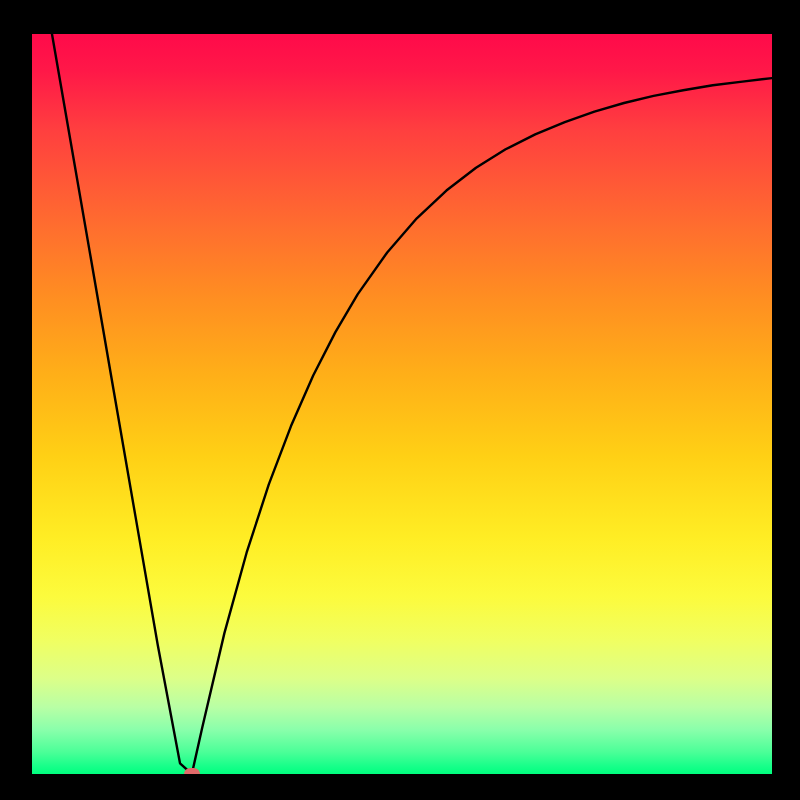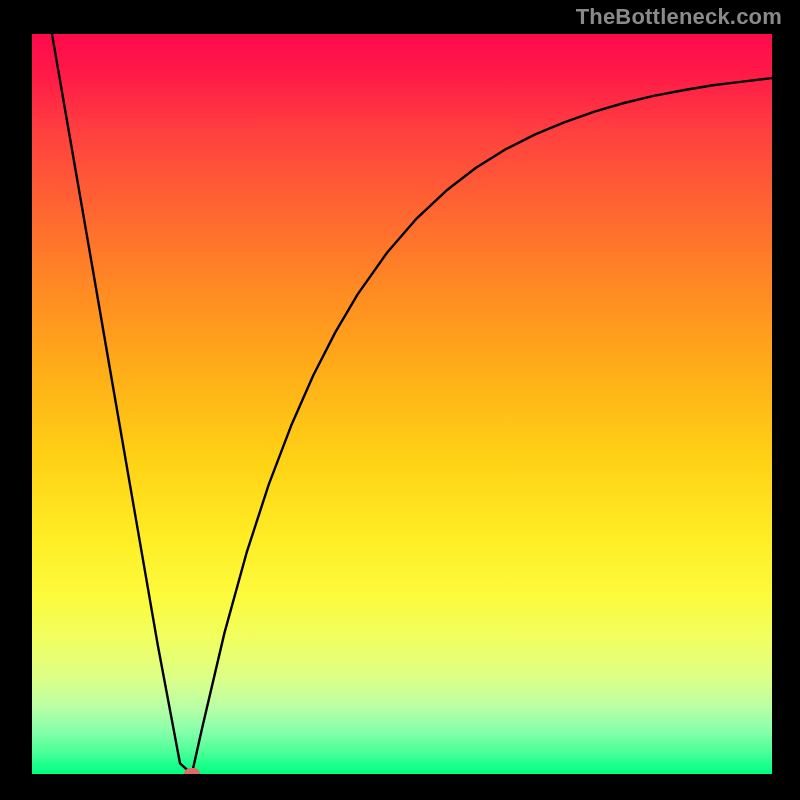--- a/index.html
+++ b/index.html
@@ -67,21 +67,20 @@
     font-size: 22px;
     font-weight: 600;
     color: #8a8a8a;
     letter-spacing: 0.2px;
   }
 </style>
 </head>
 <body>
 
 <div class="frame">
-  <div class="watermark">TheBottleneck.com</div>
   <div class="plot-area">
     <div class="gradient"></div>
     <svg class="curve-svg" viewBox="0 0 740 740" preserveAspectRatio="none">
       <path fill="none" stroke="#000" stroke-width="2.4" stroke-linejoin="round" stroke-linecap="round" d="M19.98 0.00 L37.00 98.19 L59.20 226.27 L81.40 355.06 L103.60 483.13 L125.80 611.21 L148.00 729.33 L159.84 740.00 L170.20 693.75 L192.40 599.12 L214.60 518.71 L236.80 450.40 L259.00 392.06 L281.20 341.54 L303.40 298.13 L325.60 260.42 L355.20 218.44 L384.80 184.29 L414.40 156.54 L444.00 133.77 L473.60 115.27 L503.20 100.33 L532.80 88.23 L562.40 77.56 L592.00 69.02 L621.60 61.90 L651.20 56.21 L680.80 51.23 L710.40 47.67 L740.00 44.12"></path>
     </svg>
     <div class="marker" style="left: 151.7px; top: 733.596px; width: 16.28px; height: 12.8077px;"></div>
   </div>
 </div>
 
 </body></html>

